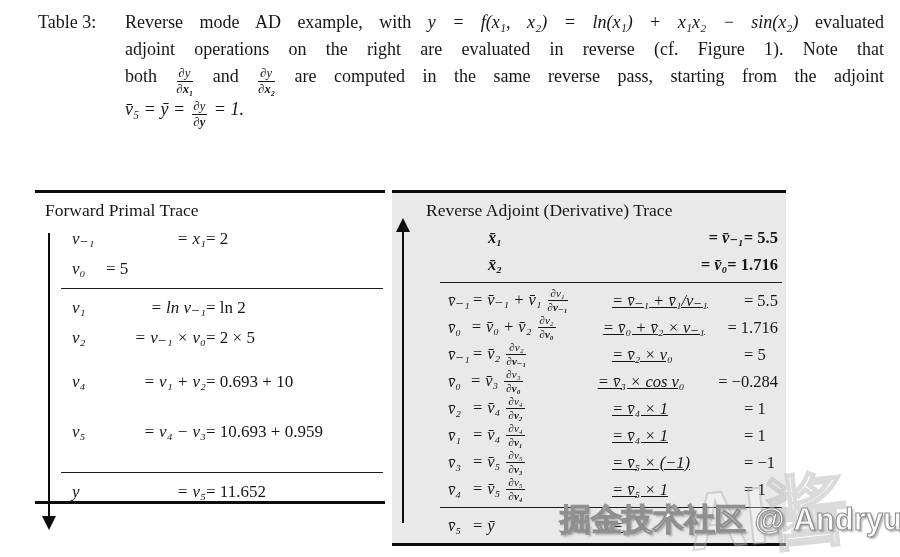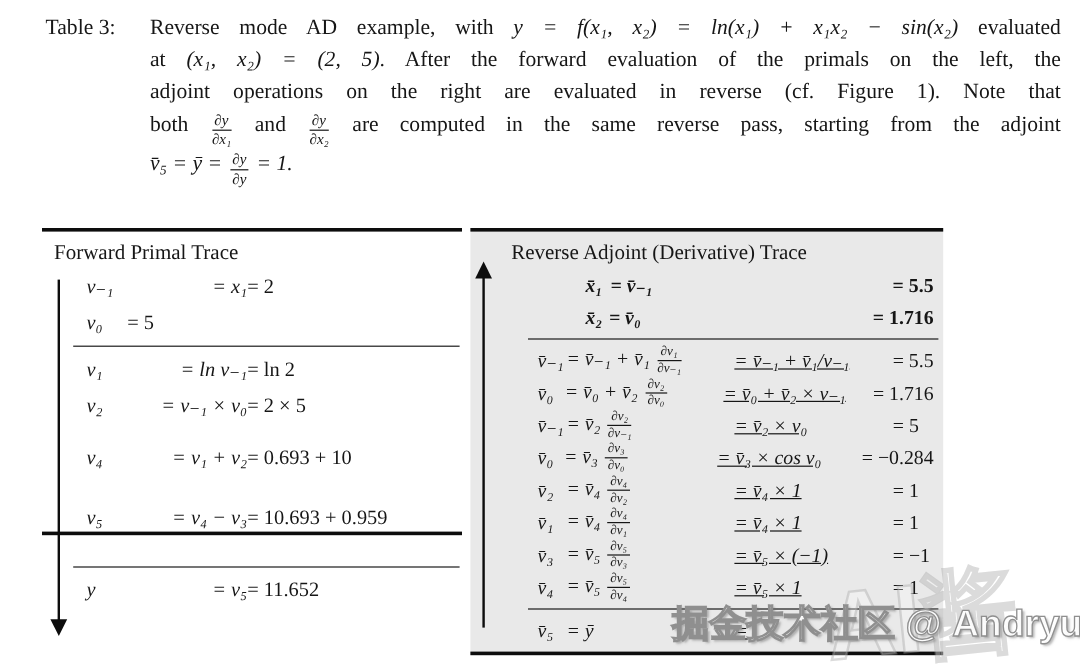--- a/index.html
+++ b/index.html
@@ -12,27 +12,27 @@
   .cap-label{flex:0 0 87px;line-height:27px;}
   .cap-body{flex:1;}
   .cap-line{line-height:27px;text-align:justify;}
   .cap-line.just{text-align-last:justify;}
   .m{font-style:italic;}
 
   
   .frac{display:inline-block;vertical-align:middle;text-align:center;
         font-style:italic;line-height:1.02;margin:0 2px;}
   .frac .fn{display:block;font-size:12.5px;padding:0 2px 1px 2px;border-bottom:1px solid #161616;}
-  .frac .fd{display:block;font-size:12.5px;padding-top:1px;}
+  .frac .fd{display:block;font-size:12.5px;padding-top:1px;font-weight:bold;}
   .caption .frac{vertical-align:-11px;}
 
   
   .panel{position:absolute;box-sizing:border-box;
          border-top:3px solid #0d0d0d;border-bottom:3px solid #0d0d0d;}
-  .panel-left{left:35px;top:190px;width:350px;height:256px;background:#fff;}
+  .panel-left{left:35px;top:190px;width:350px;height:314px;background:#fff;}
   .panel-right{left:392px;top:190px;width:394px;height:356px;background:#e9e9e9;padding-left:23px;}
   .ptitle{font-size:17.5px;margin:7px 0 3px 10px;}
   .panel-right .ptitle{margin-left:11px;}
 
   
   .shaft{position:absolute;width:2px;background:#0d0d0d;}
   .shaft-down{left:13px;top:40px;height:285px;}
   .head-down{position:absolute;left:7px;top:323px;width:0;height:0;
              border-left:7px solid transparent;border-right:7px solid transparent;
              border-top:14px solid #0d0d0d;}
@@ -46,21 +46,21 @@
   .lrow{display:flex;align-items:baseline;height:30px;line-height:30px;white-space:nowrap;}
   .lv{width:34px;font-style:italic;}
   .le{width:100px;font-style:italic;text-align:right;}
   .lr{font-style:normal;}
 
   .rrows{margin:1px 8px 0 33px;font-size:16.5px;}
   .rrow{display:flex;align-items:center;height:27px;white-space:nowrap;}
   .rrow.bold{font-weight:bold;margin-left:40px;}
   .rv{width:24px;font-style:italic;}
   .rpre{width:140px;font-style:italic;}
-  .rpre.wide{width:272px;}
+  .rpre.wide{width:272px;text-align:right;}
   .rev{width:132px;font-style:italic;text-decoration:underline;}
   .rval{font-style:normal;}
   .rrow .frac .fn,.rrow .frac .fd{font-size:11px;}
 
   
   .hr{border-top:1px solid #1c1c1c;height:0;margin:4px 0;}
   .lrows .hr{margin-left:-11px;margin-right:-10px;}
   .rrows .hr{margin-left:-8px;margin-right:-4px;}
   .gap{width:100%;}
 
@@ -77,21 +77,20 @@
 </style>
 </head>
 <body>
 
 <div class="page">
 
   <div class="caption">
     <span class="cap-label">Table 3:</span>
     <div class="cap-body" id="cap-body">
         <div class="cap-line just"><span>Reverse mode AD example, with </span><span class="m">y = f(x₁, x₂) = ln(x₁) + x₁x₂ − sin(x₂)</span><span> evaluated</span></div>
-        <div class="cap-line just"><span>at </span><span class="m">(x₁, x₂) = (2, 5)</span><span>.  After the forward evaluation of the primals on the left, the</span></div>
         <div class="cap-line just"><span>adjoint operations on the right are evaluated in reverse (cf. Figure 1).  Note that</span></div>
         <div class="cap-line just"><span>both </span><span class="frac"><span class="fn">∂y</span><span class="fd">∂x₁</span></span><span> and </span><span class="frac"><span class="fn">∂y</span><span class="fd">∂x₂</span></span><span> are computed in the same reverse pass, starting from the adjoint</span></div>
         <div class="cap-line"><span class="m">v̄₅ = ȳ = </span><span class="frac"><span class="fn">∂y</span><span class="fd">∂y</span></span><span class="m"> = 1.</span></div>
       </div>
   </div>
 
   <div class="panel panel-left">
     <div class="ptitle">Forward Primal Trace</div>
     <div class="shaft shaft-down"></div>
     <div class="head-down"></div>

